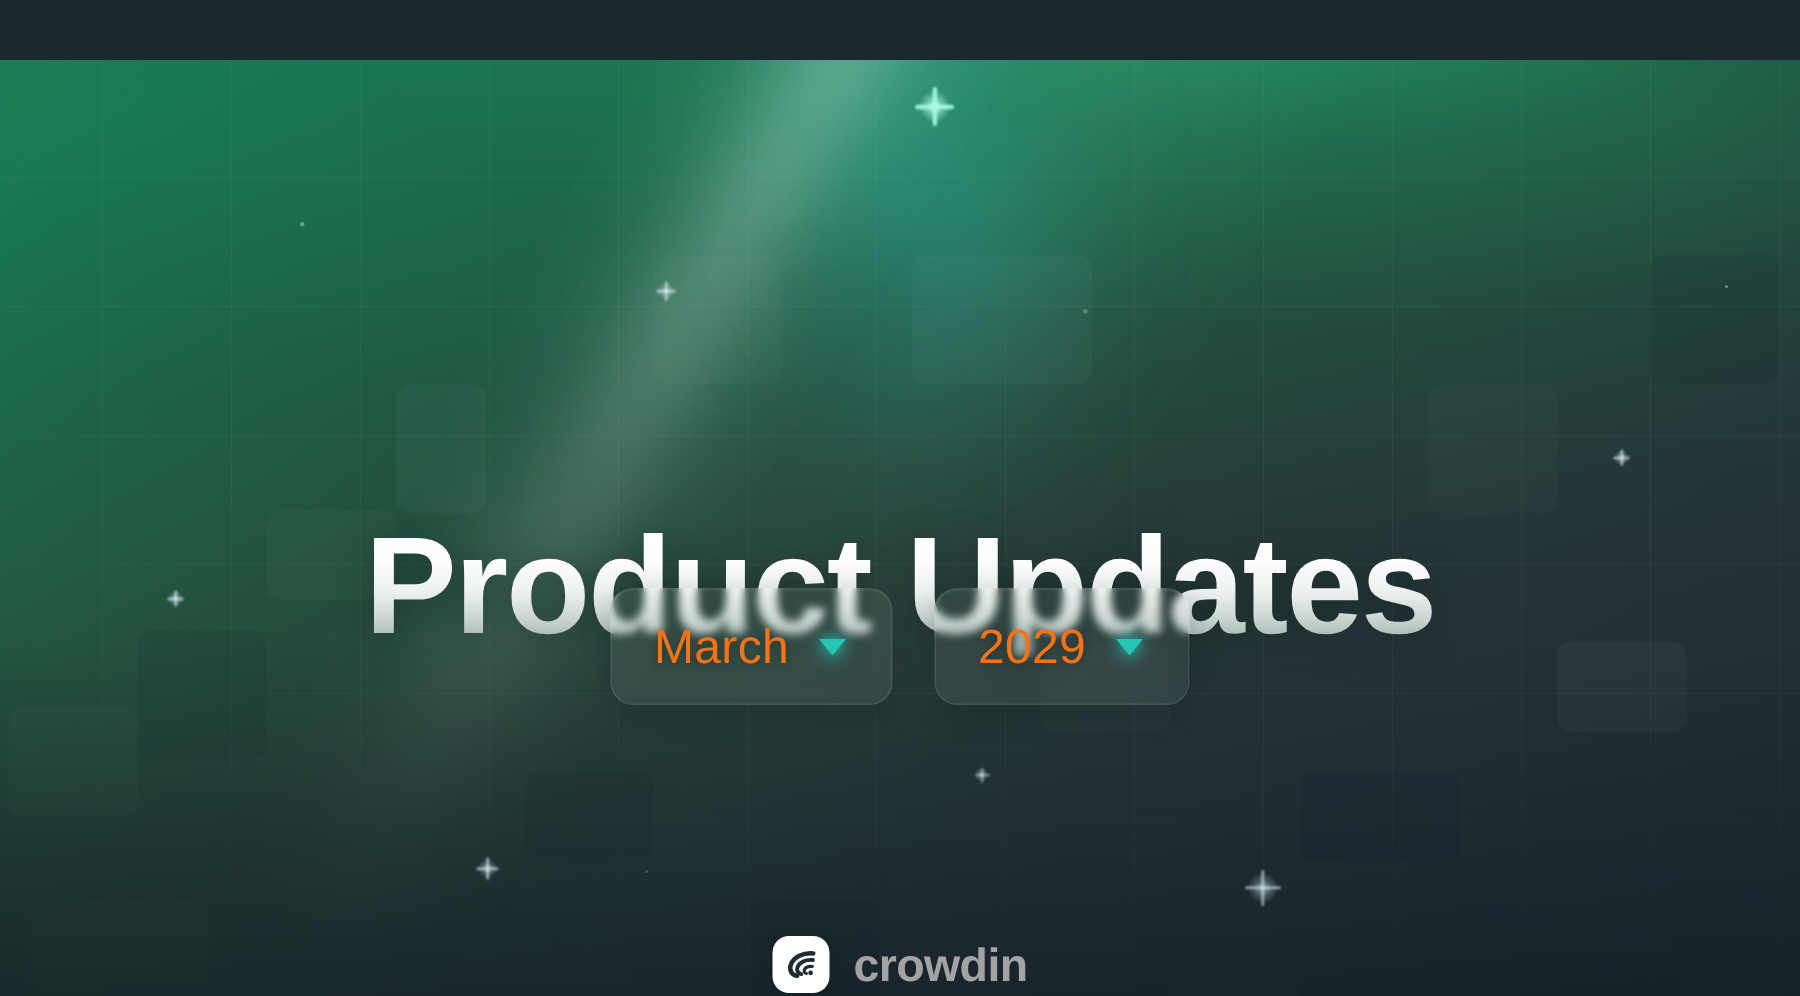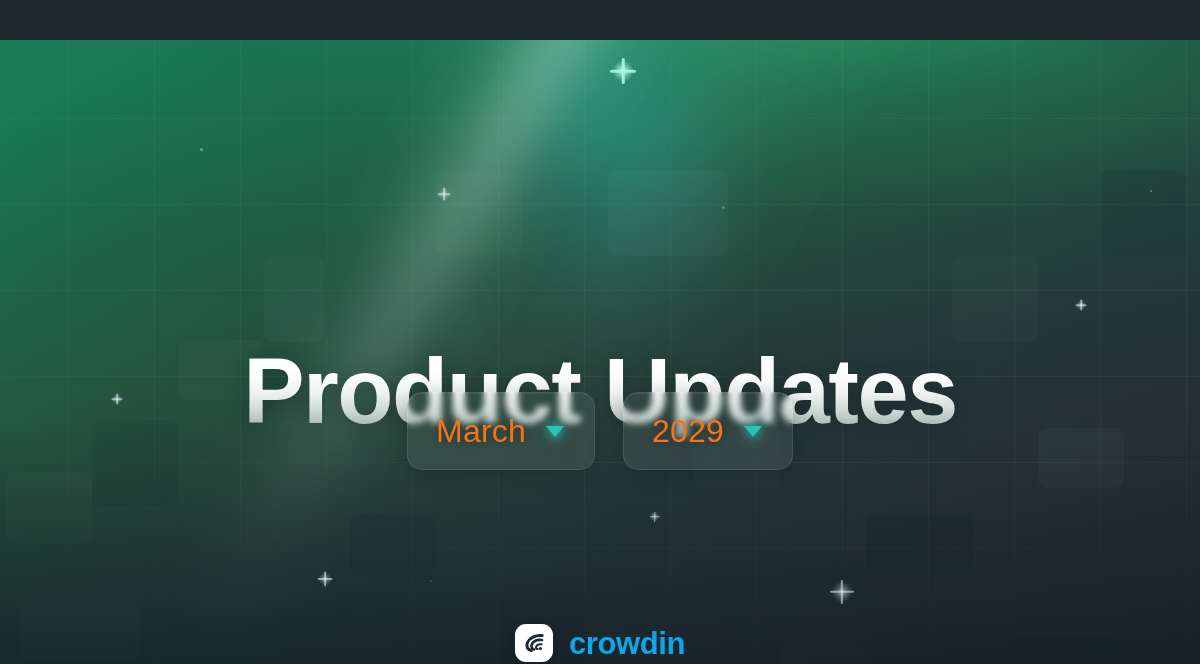--- a/index.html
+++ b/index.html
@@ -301,21 +301,21 @@
     display: flex;
     align-items: center;
     justify-content: center;
     box-shadow: 0 2px 8px rgba(6,18,22,0.30);
     flex: none;
   }
   .logo-word {
     font-size: 31px;
     font-weight: 700;
     letter-spacing: -0.4px;
-    color: #0ea5e9;
+    color: #a3a3a3;
     line-height: 1;
   }
 </style>
 </head>
 <body>
 
 <div id="stage">
 
   <div class="bg-layer bg-base"></div>
   <div class="bg-layer bg-green-wash"></div>

